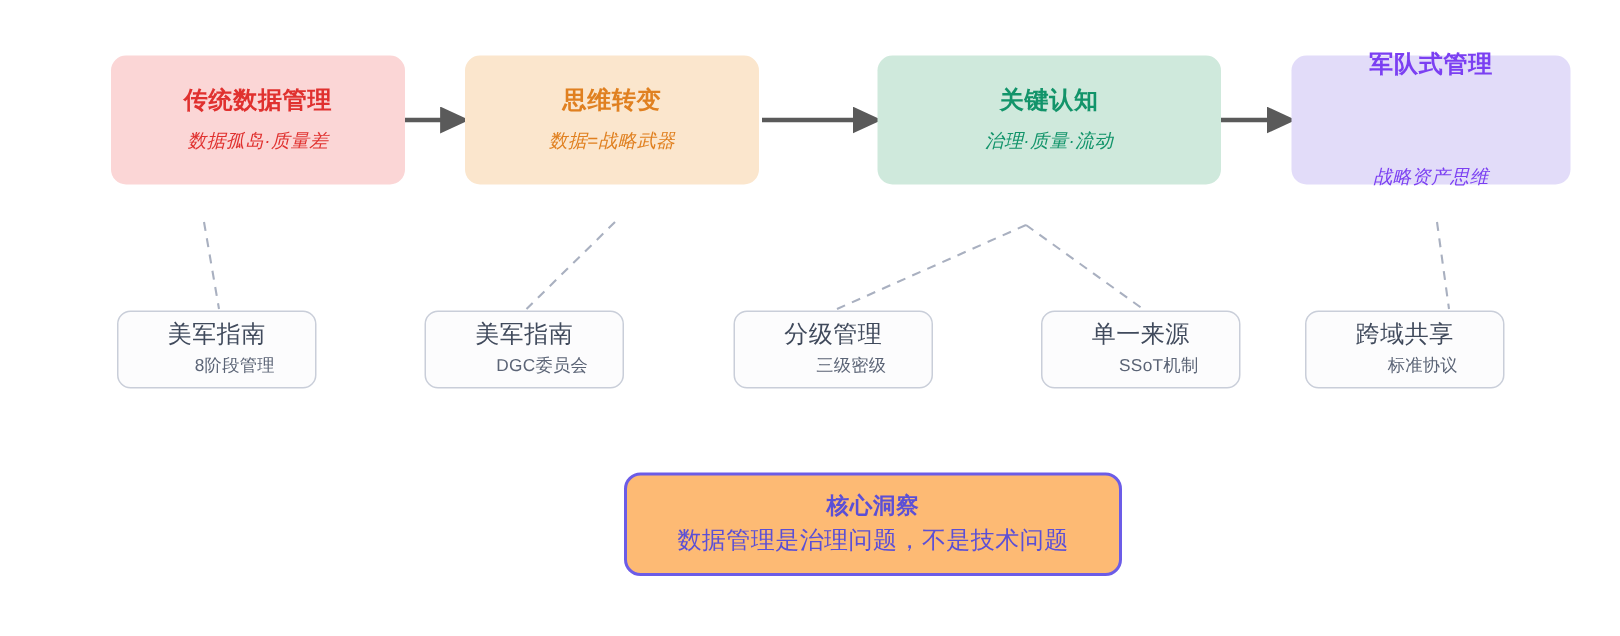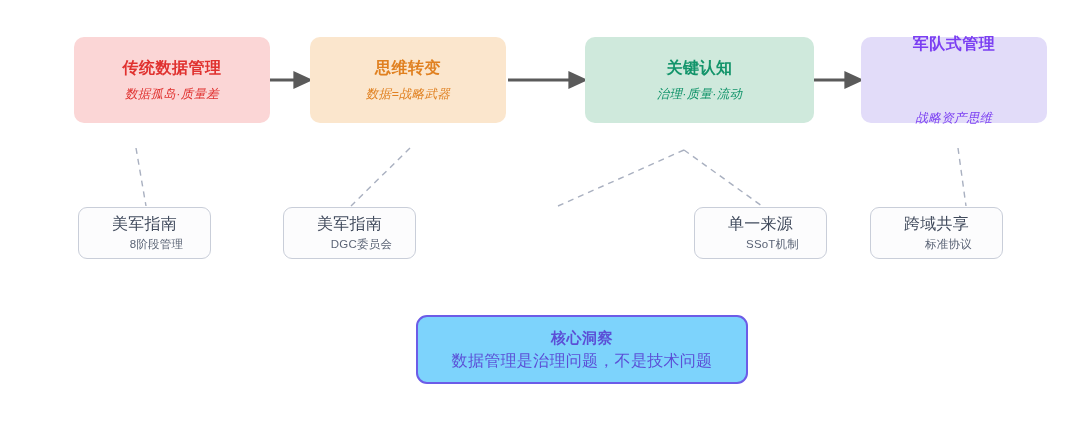--- a/index.html
+++ b/index.html
@@ -108,21 +108,21 @@
 
   
   #insight-box {
     position: absolute;
     left: 416px;
     top: 315px;
     width: 332px;
     height: 69px;
     border: 2px solid #6c5ce7;
     border-radius: 11px;
-    background: #7dd3fc;
+    background: #fdba74;
     box-sizing: border-box;
     display: flex;
     flex-direction: column;
     align-items: center;
     justify-content: center;
   }
   #insight-box .insight-title {
     font-size: 15px;
     font-weight: bold;
     color: #5b4fd6;
@@ -200,20 +200,24 @@
   <div class="detail-box detail-1">
     <div class="detail-title">美军指南</div>
     <div class="detail-sub">8阶段管理</div>
   </div>
 
   <div class="detail-box detail-2">
     <div class="detail-title">美军指南</div>
     <div class="detail-sub">DGC委员会</div>
   </div>
 
+  <div class="detail-box detail-3">
+    <div class="detail-title">分级管理</div>
+    <div class="detail-sub">三级密级</div>
+  </div>
 
   <div class="detail-box detail-4">
     <div class="detail-title">单一来源</div>
     <div class="detail-sub">SSoT机制</div>
   </div>
 
   <div class="detail-box detail-5">
     <div class="detail-title">跨域共享</div>
     <div class="detail-sub">标准协议</div>
   </div>

